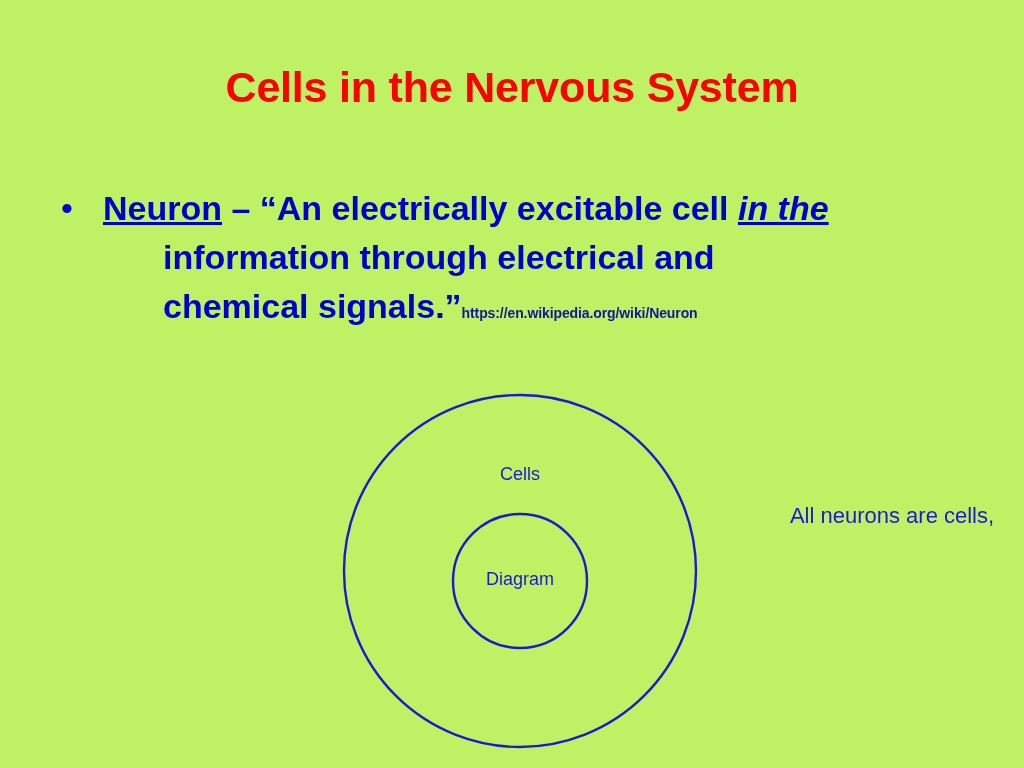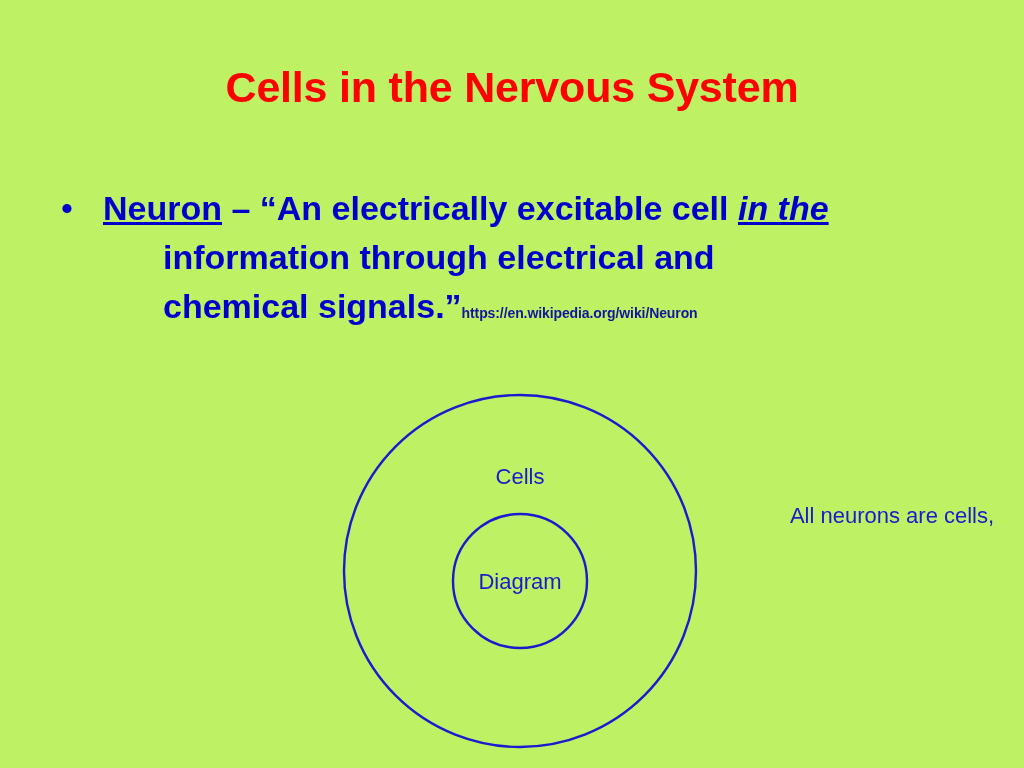--- a/index.html
+++ b/index.html
@@ -101,21 +101,21 @@
     position: absolute;
     left: 330px;
     top: 385px;
     width: 390px;
     height: 383px;
   }
 
   .venn-label {
     position: absolute;
     color: #1a1ad0;
-    font-size: 22px;
+    font-size: 18px;
     line-height: 1.25;
     text-align: center;
     white-space: nowrap;
   }
   #label-cells {
     left: 440px;
     top: 463px;
     width: 160px;
   }
   #label-neurons {

